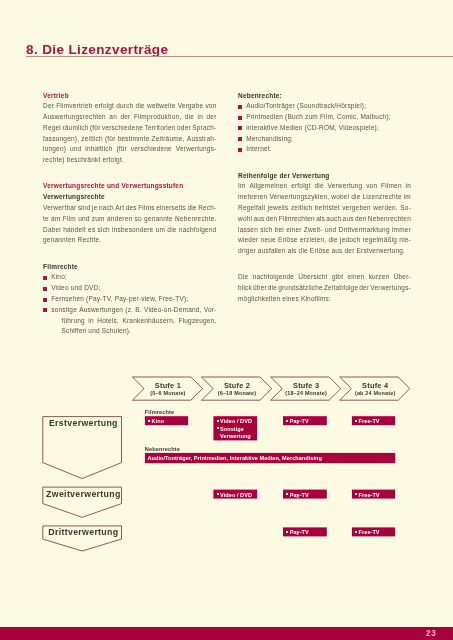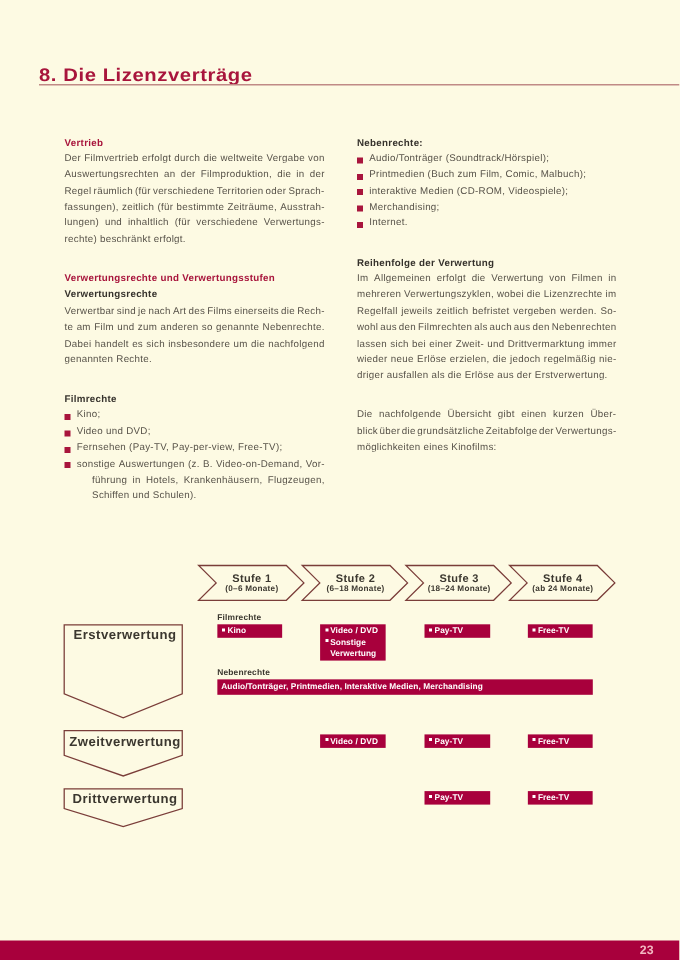--- a/index.html
+++ b/index.html
@@ -34,21 +34,21 @@
   .stufe-sub{font-size:5.45px;font-weight:bold;color:#3b372f;letter-spacing:0.18px;}
   .row-name{font-size:8.75px;font-weight:bold;color:#3b372f;letter-spacing:0.33px;}
   .cat-label{font-size:5.6px;font-weight:bold;color:#3b372f;letter-spacing:0.12px;}
   .bar-txt{position:absolute;font-size:5.55px;font-weight:bold;color:#ffffff;letter-spacing:0.05px;white-space:nowrap;}
   .bar-txt .bdot{display:inline-block;width:2.1px;height:2.1px;background:#ffffff;
       vertical-align:baseline;margin-right:1.5px;position:relative;top:-1.3px;}
 
   
   .footer{position:absolute;left:0;top:627px;width:453px;height:13px;background:#a8003c;}
   .pagenum{position:absolute;left:0;top:628.5px;width:436px;text-align:right;color:#f3b8c2;
-      font-size:8.2px;font-weight:bold;letter-spacing:0.2px;}
+      font-size:8.2px;font-weight:bold;letter-spacing:0.2px;font-family:Liberation Mono, monospace;}
 </style>
 </head>
 <body>
 
 <div class="page">
 
   <div class="heading-title">8. Die Lizenzverträge</div>
   <div class="heading-rule"></div>
 
   <div class="col colL" id="colL">

